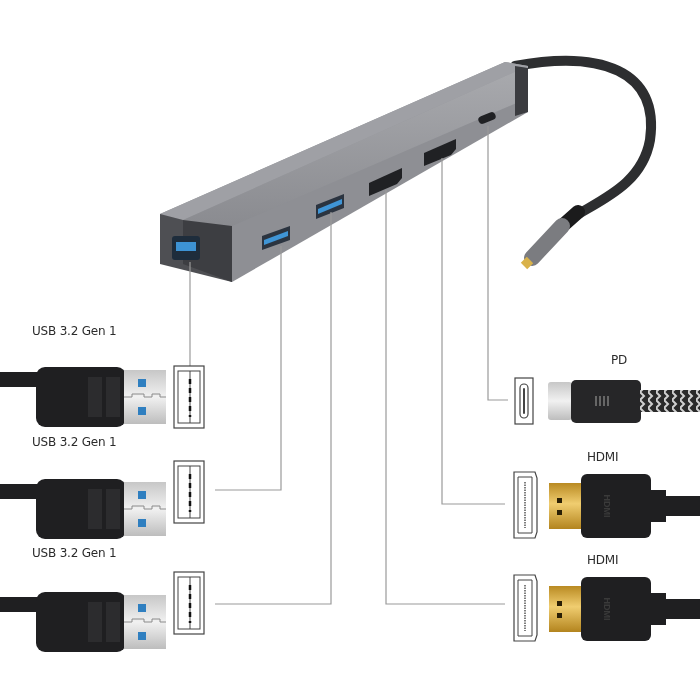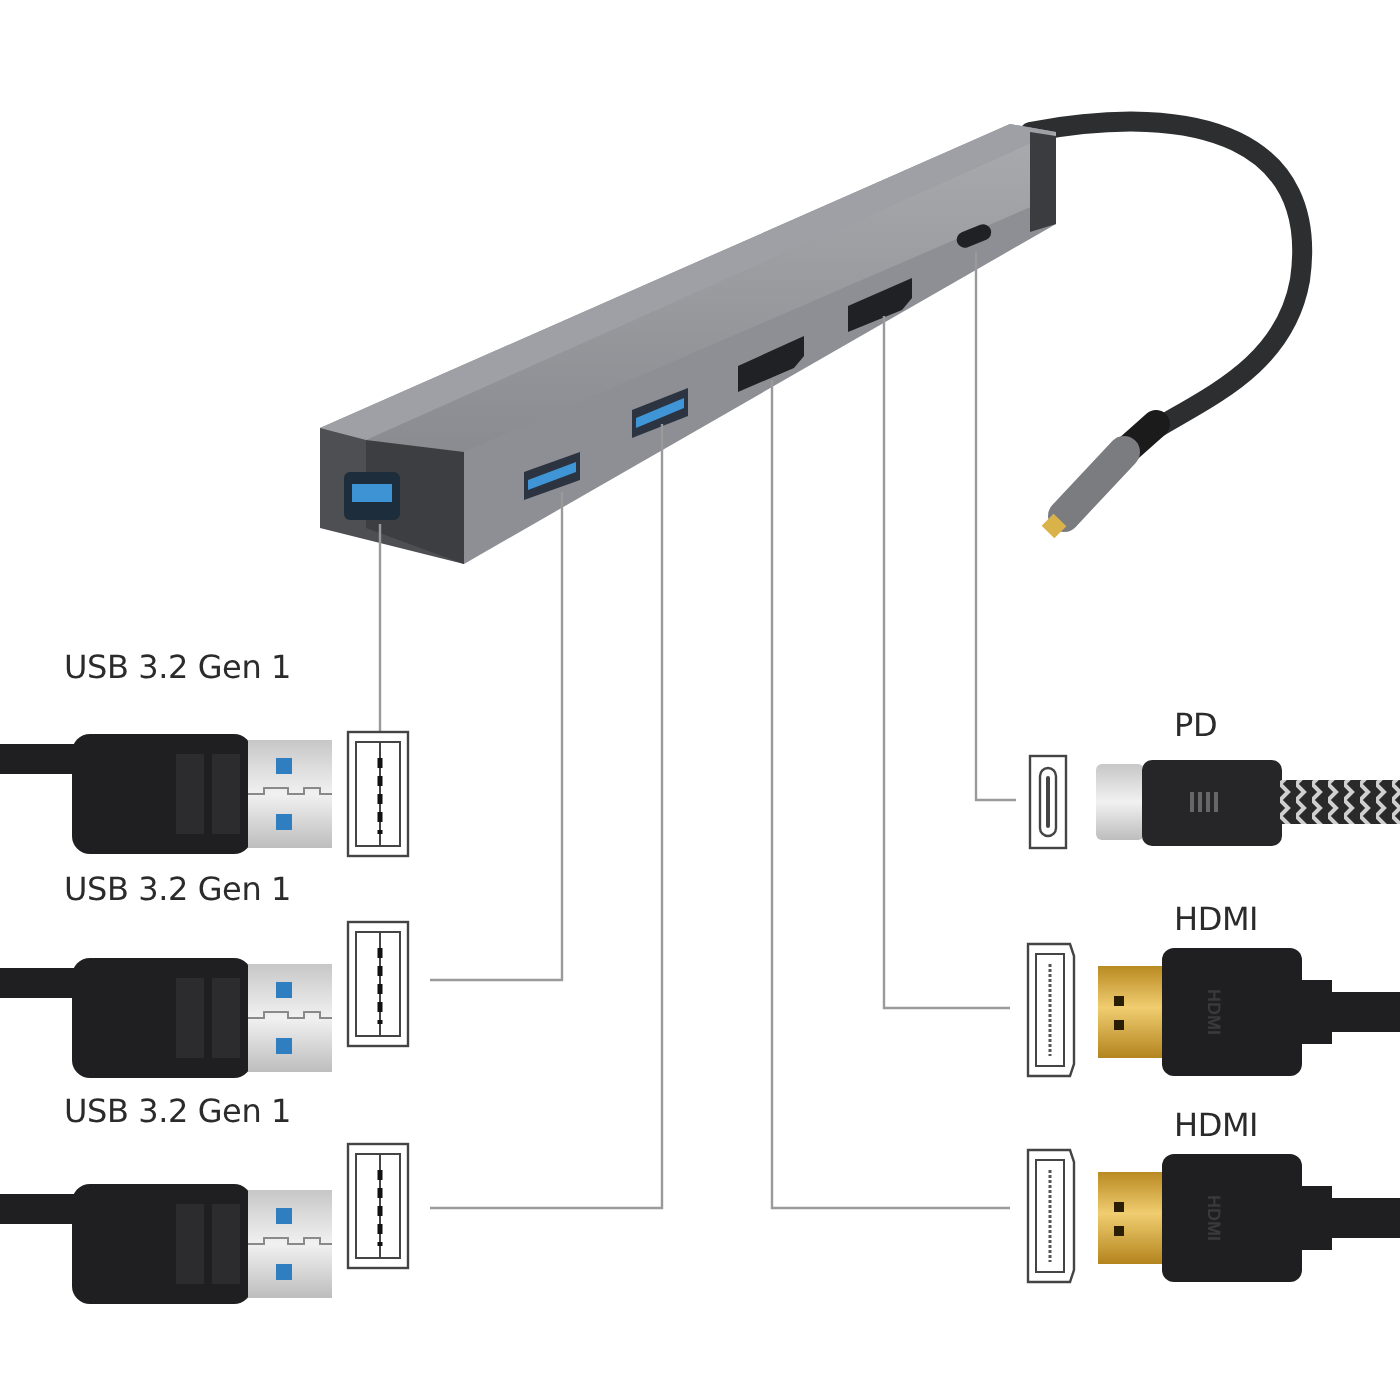--- a/index.html
+++ b/index.html
@@ -1,18 +1,18 @@
 <!DOCTYPE html>
 <html><head>
   <meta charset="utf-8">
   <style>
     html, body { margin: 0; padding: 0; background: #ffffff; }
     body { width: 700px; height: 700px; overflow: hidden; position: relative; font-family: "DejaVu Sans", sans-serif; }
     #stage { position: absolute; left: 0; top: 0; width: 700px; height: 700px; }
-    .label { position: absolute; font-size: 16px; color: #2b2b2b; letter-spacing: -0.2px; white-space: nowrap; }
+    .label { position: absolute; font-size: 12px; color: #2b2b2b; letter-spacing: -0.2px; white-space: nowrap; }
     svg { position: absolute; left: 0; top: 0; }
   </style>
 </head>
 <body>
 
 <div id="stage">
 
   <svg width="700" height="700" viewBox="0 0 700 700">
     <defs>
       <linearGradient id="topGrad" x1="0" y1="0" x2="1" y2="1">
@@ -156,16 +156,16 @@
       <rect x="581" y="2" width="70" height="64" rx="6" fill="#1f1f21"></rect>
       <text x="604" y="34" fill="#3a3a3a" font-size="9" font-family="Liberation Sans, sans-serif" font-weight="bold" transform="rotate(90 604 34)" text-anchor="middle">HDMI</text>
       <rect x="650" y="18" width="16" height="32" fill="#1f1f21"></rect>
       <rect x="664" y="24" width="36" height="20" fill="#1f1f21"></rect>
     </g>
   </svg>
 
   <div class="label" style="left:32px; top:324px;">USB 3.2 Gen 1</div>
   <div class="label" style="left:32px; top:435px;">USB 3.2 Gen 1</div>
   <div class="label" style="left:32px; top:546px;">USB 3.2 Gen 1</div>
-  <div class="label" style="left:587px; top:353px;text-align:center;">PD</div>
+  <div class="label" style="left:611px; top:353px;text-align:center;">PD</div>
   <div class="label" style="left:587px; top:450px;">HDMI</div>
   <div class="label" style="left:587px; top:553px;">HDMI</div>
 </div>
 
 </body></html>

